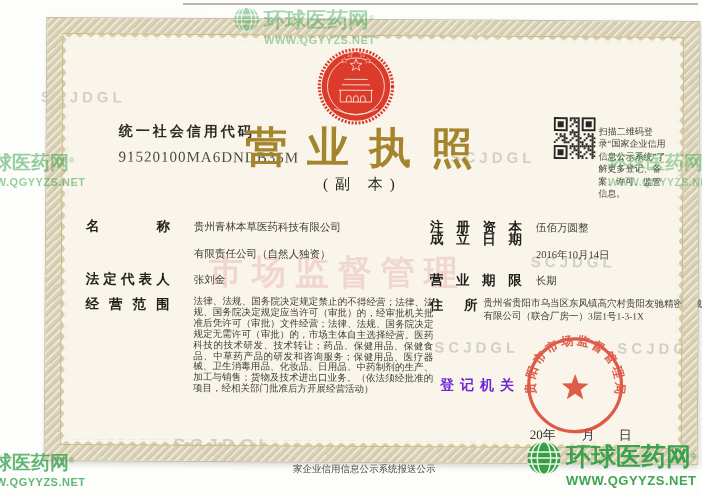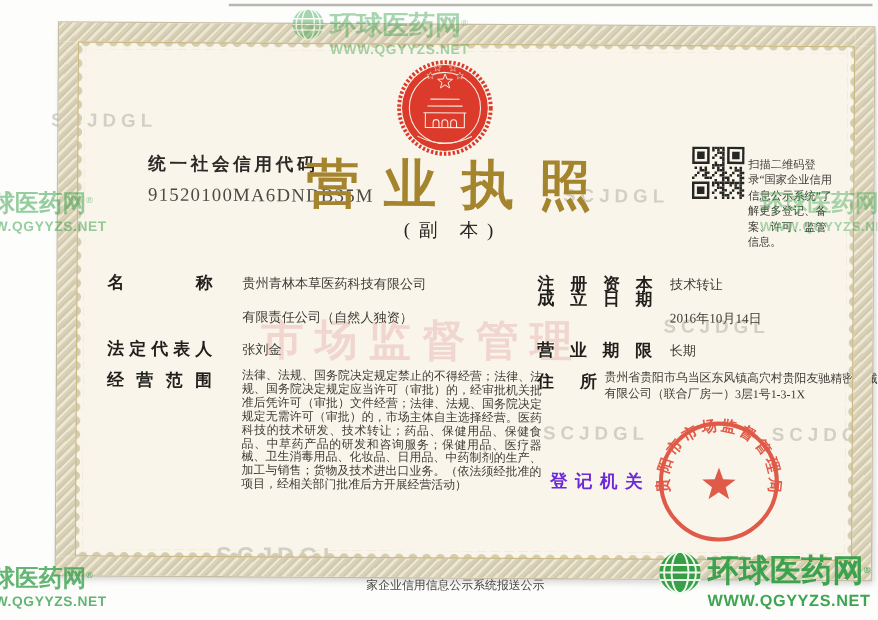--- a/index.html
+++ b/index.html
@@ -289,29 +289,32 @@
 
     <div class="lab lab-l" style="top:199px;">名称</div>
     <div class="val val-l" style="top:201px;">贵州青林本草医药科技有限公司</div>
     <div class="val val-l" style="top:228px;">有限责任公司（自然人独资）</div>
     <div class="lab lab-l" style="top:252px;">法定代表人</div>
     <div class="val val-l" style="top:254px;">张刘金</div>
     <div class="lab lab-l" style="top:277px;">经营范围</div>
     <div class="val val-l scope-val">法律、法规、国务院决定规定禁止的不得经营；法律、法规、国务院决定规定应当许可（审批）的，经审批机关批准后凭许可（审批）文件经营；法律、法规、国务院决定规定无需许可（审批）的，市场主体自主选择经营。医药科技的技术研发、技术转让；药品、保健用品、保健食品、中草药产品的研发和咨询服务；保健用品、医疗器械、卫生消毒用品、化妆品、日用品、中药制剂的生产、加工与销售；货物及技术进出口业务。（依法须经批准的项目，经相关部门批准后方开展经营活动）</div>
 
     <div class="lab lab-r" style="top:198px;">注册资本</div>
-    <div class="val val-r" style="top:200px;">技术转让</div>
+    <div class="val val-r" style="top:200px;">伍佰万圆整</div>
     <div class="lab lab-r" style="top:210px;">成立日期</div>
     <div class="val val-r" style="top:227px;">2016年10月14日</div>
     <div class="lab lab-r" style="top:251px;">营业期限</div>
     <div class="val val-r" style="top:253px;">长期</div>
     <div class="lab lab-r" style="top:276px;width:48px;">住所</div>
     <div class="val addr-val">贵州省贵阳市乌当区东风镇高穴村贵阳友驰精密机械有限公司（联合厂房一）3层1号1-3-1X</div>
 
     <div class="registrar">登记机关</div>
+    <div class="date-line">
+      <span>20</span><span>年</span><span class="gap-m">月</span><span class="gap-d">日</span>
+    </div>
     <div class="seal">
       <svg width="102" height="102" viewBox="0 0 110 110">
         <defs>
             <path id="sealArc" d="M 13,68 A 44,44 0 1 1 97,68" fill="none"></path>
           </defs>
         <circle cx="55" cy="55" r="50" fill="none" stroke="#dc4533" stroke-width="3.5"></circle>
         <polygon points="0,-8 1.94,-2.67 7.6,-2.47 3.14,1.02 4.7,6.47 0,3.3 -4.7,6.47 -3.14,1.02 -7.6,-2.47 -1.94,-2.67" transform="translate(55,58) scale(1.9)" fill="#dc4533"></polygon>
         <text font-size="13" fill="#dc4533" letter-spacing="3" font-weight="bold">
           <textPath href="#sealArc" startOffset="2%">贵阳市市场监督管理局</textPath>
         </text>

